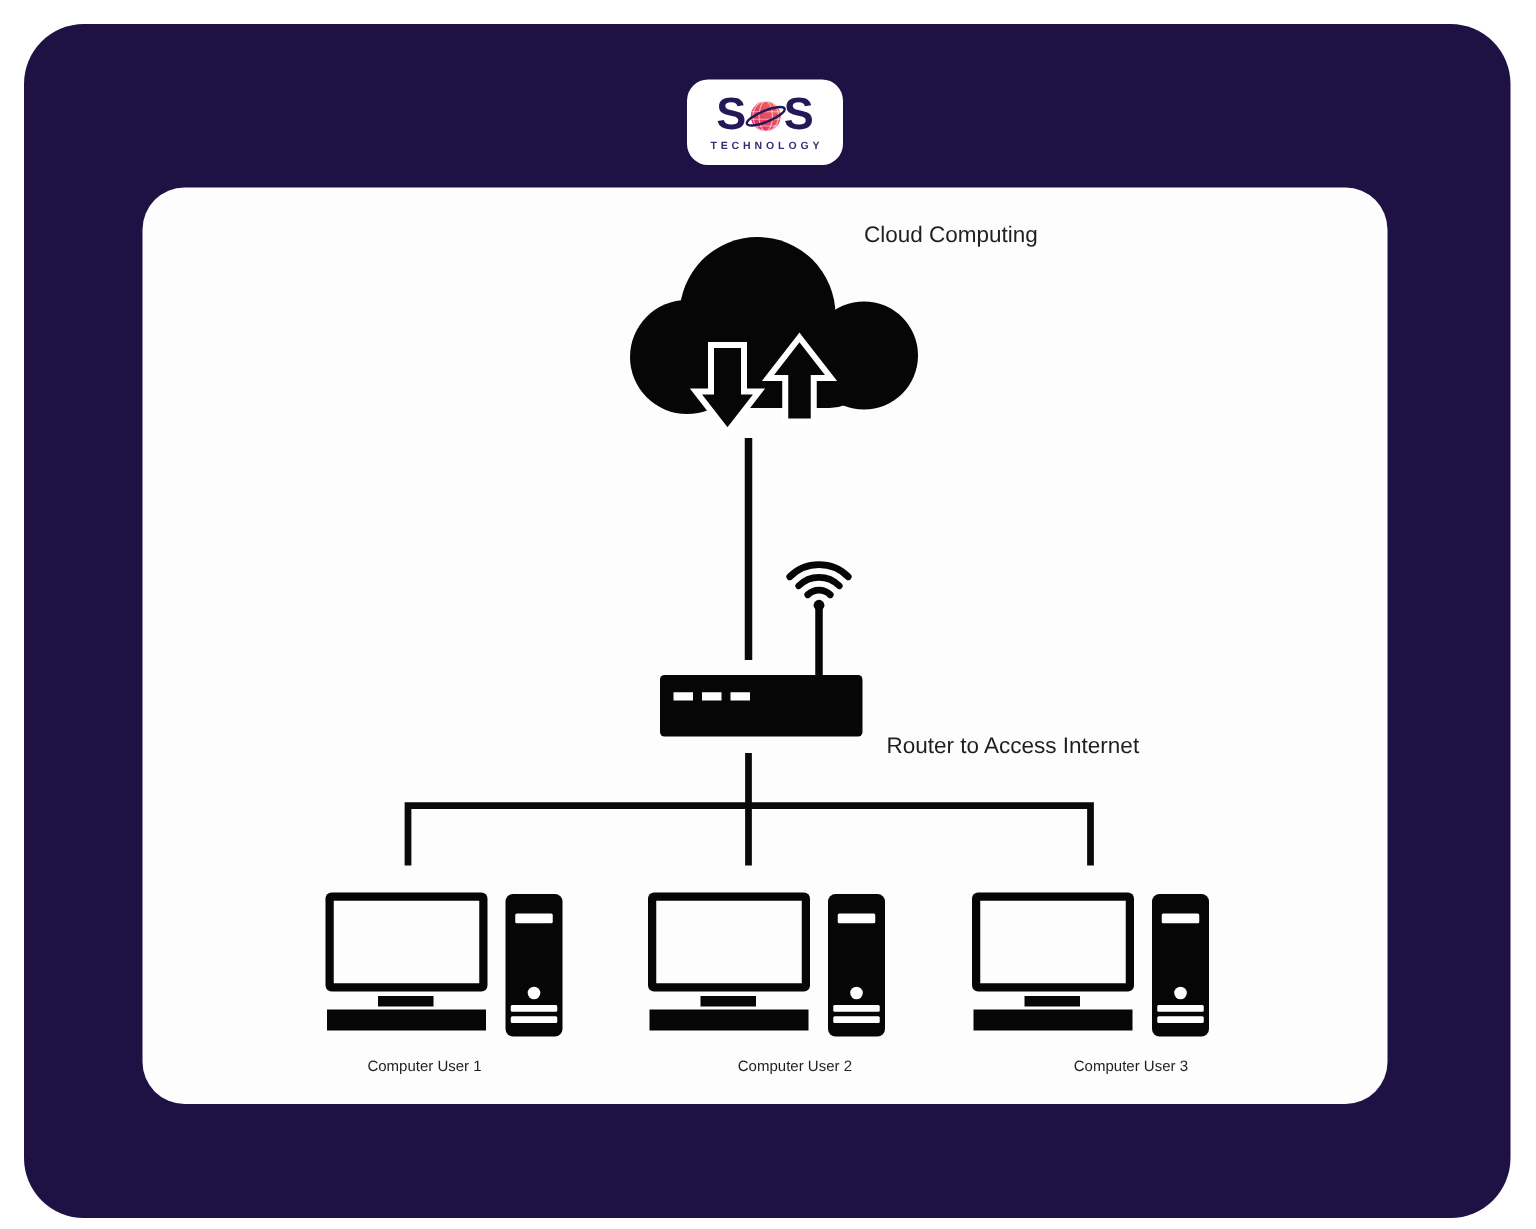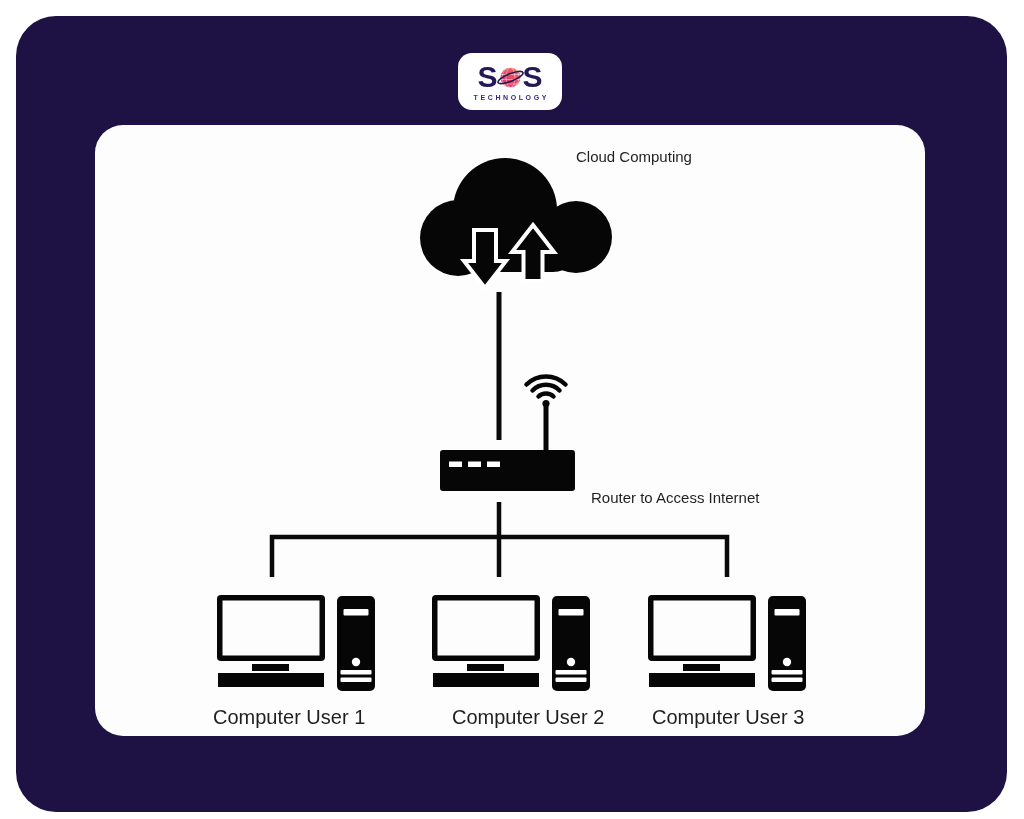--- a/index.html
+++ b/index.html
@@ -29,21 +29,21 @@
     margin-top:2px;font-size:7px;font-weight:bold;letter-spacing:2.6px;
     color:#3b2a78;text-indent:2.6px;
   }
   .diagram-svg{position:absolute;left:0;top:0;}
   .lbl{
     position:absolute;color:#1f1f1f;font-size:15px;line-height:17px;
     white-space:nowrap;
     text-align:right;
   }
   .computer-label{position:absolute;top:706px;width:140px;text-align:center;
-    color:#1f1f1f;font-size:20px;white-space:nowrap;}
+    color:#1f1f1f;font-size:10px;white-space:nowrap;}
 </style>
 </head>
 <body>
 
 <div id="page">
 
   <div class="panel"></div>
 
   <div class="logo-badge">
     <div class="logo-word">
@@ -151,16 +151,16 @@
     </g>
   </svg>
 
   <div class="lbl" style="left:576px;top:148px;">
     <div>Cloud Computing</div>
   </div>
 
   <div class="lbl" style="left:591px;top:461px;margin-top:28px;">Router to Access Internet</div>
 
   <div class="computer-label" style="left:213px;">Computer User 1</div>
-  <div class="computer-label" style="left:452px;">Computer User 2</div>
-  <div class="computer-label" style="left:652px;">Computer User 3</div>
+  <div class="computer-label" style="left:428px;text-align:right;">Computer User 2</div>
+  <div class="computer-label" style="left:652px;text-align:right;">Computer User 3</div>
 
 </div>
 
 </body></html>

